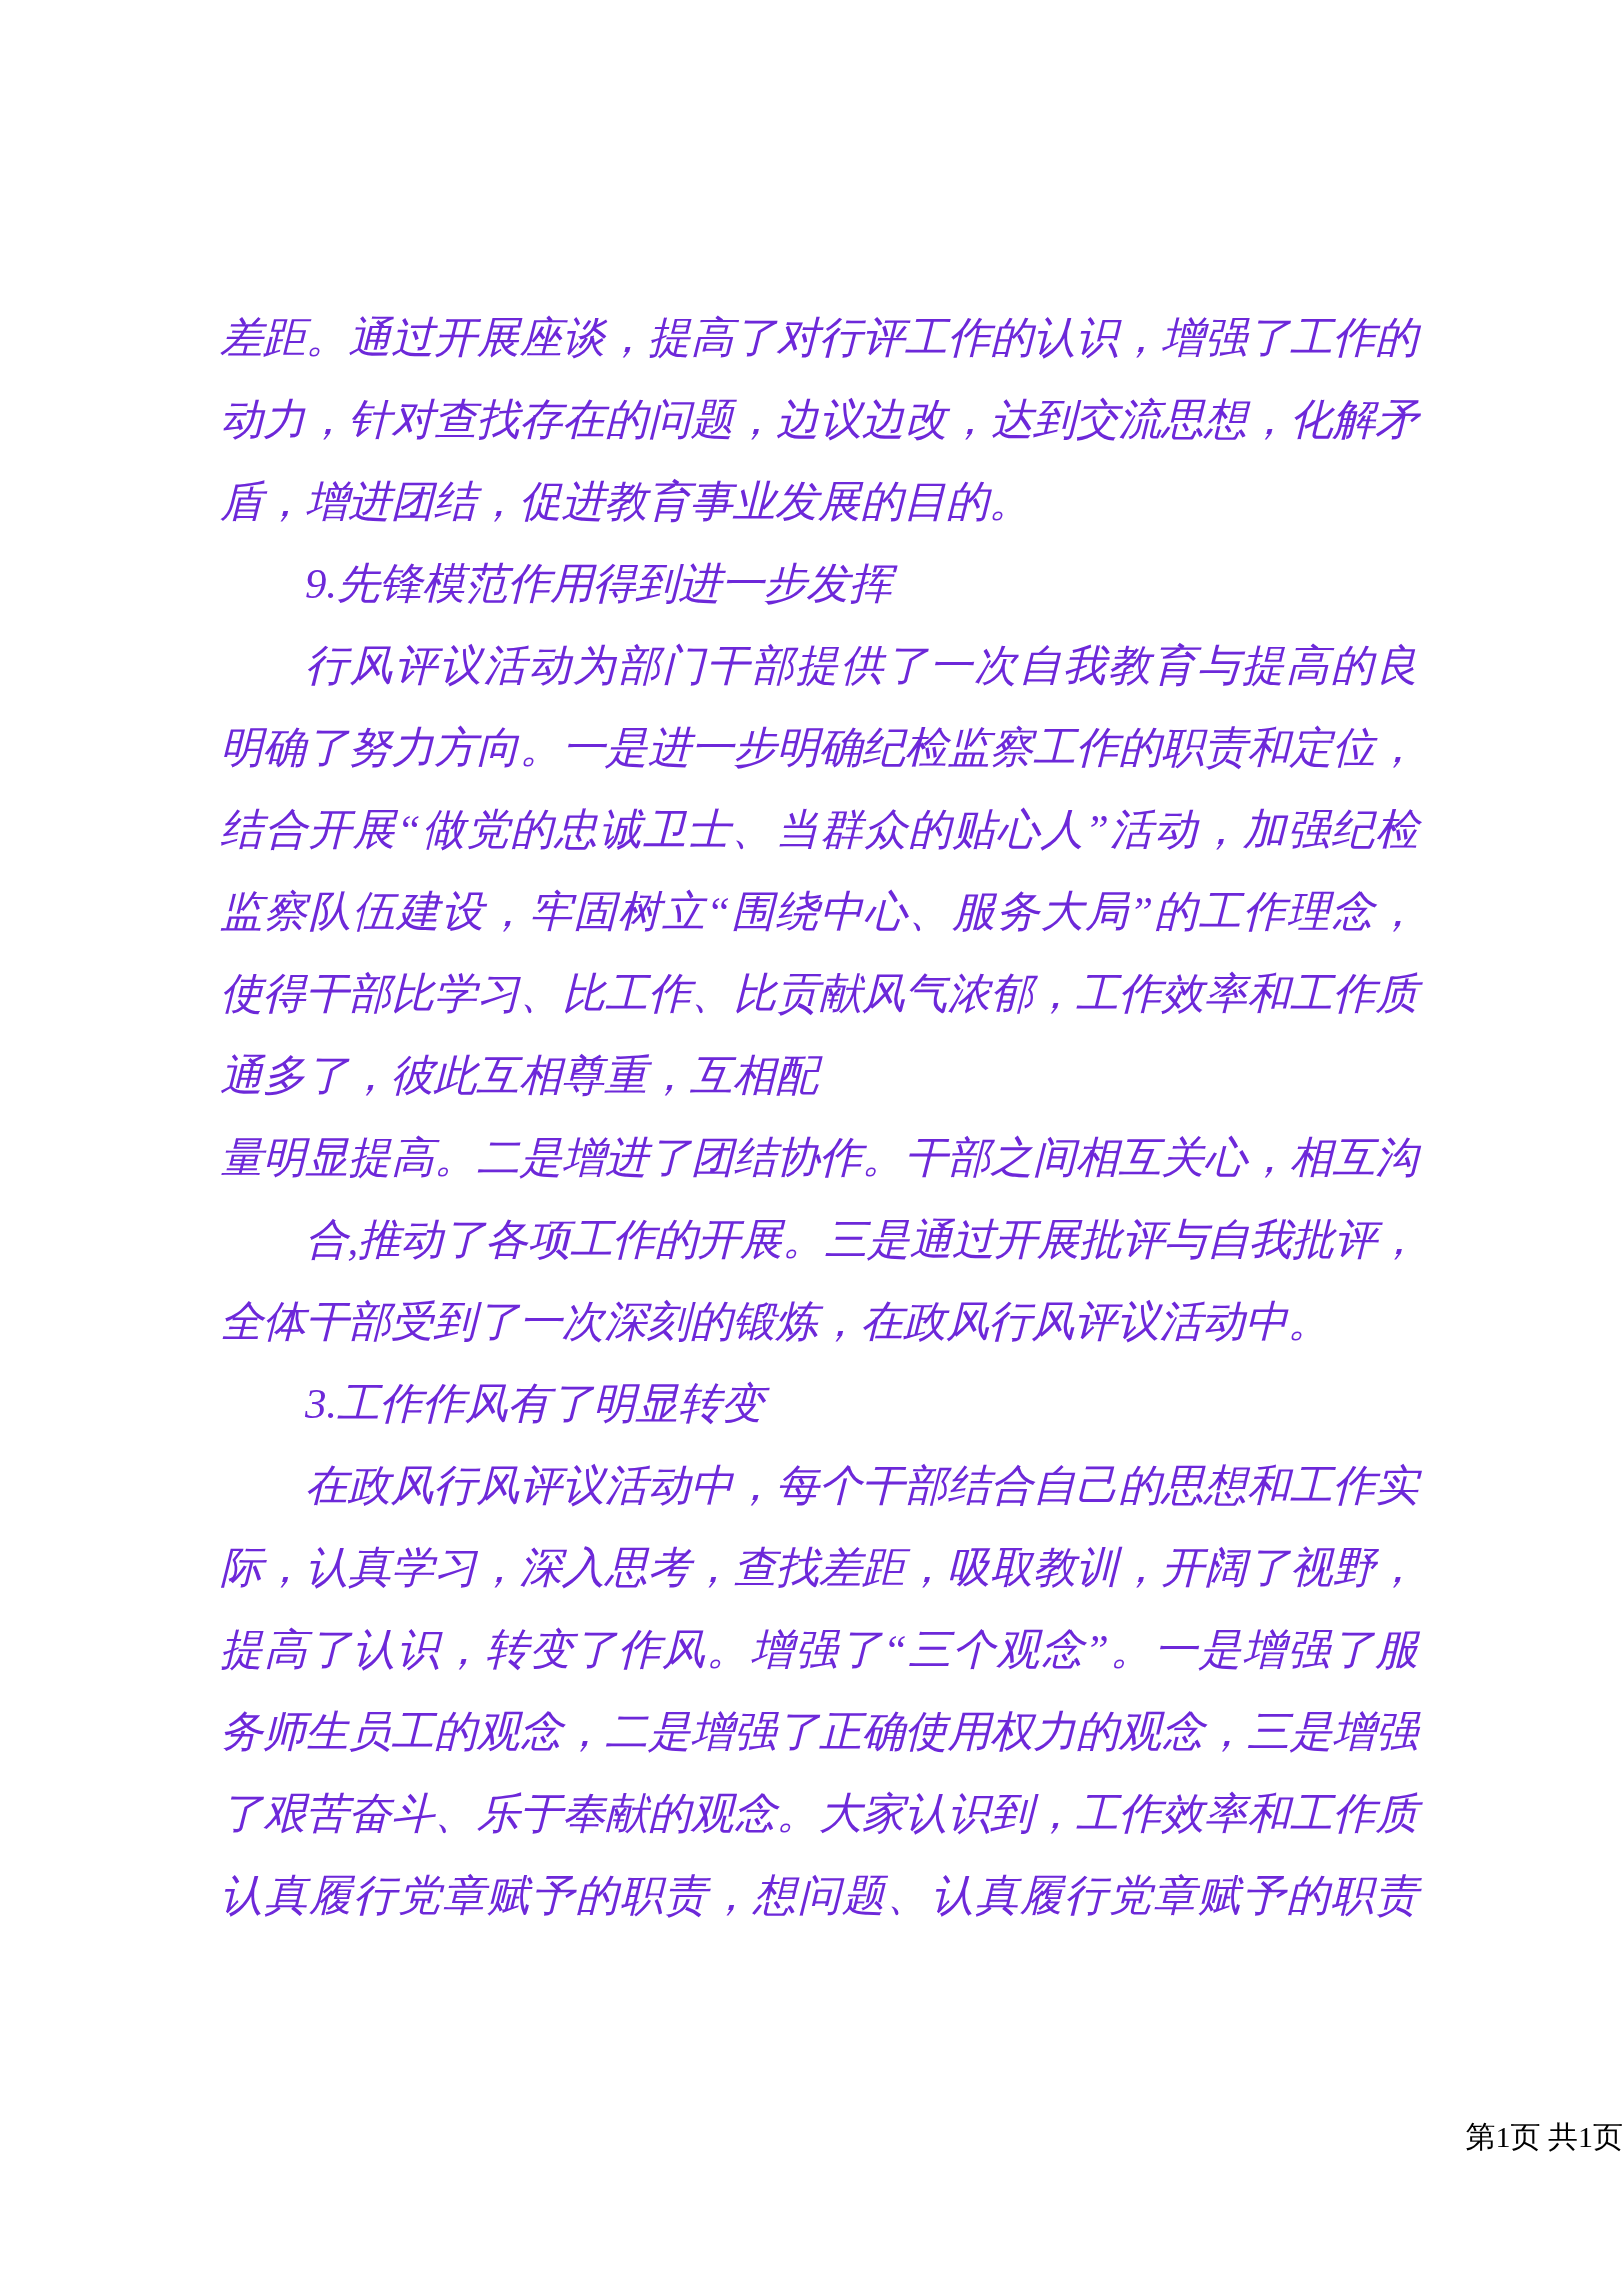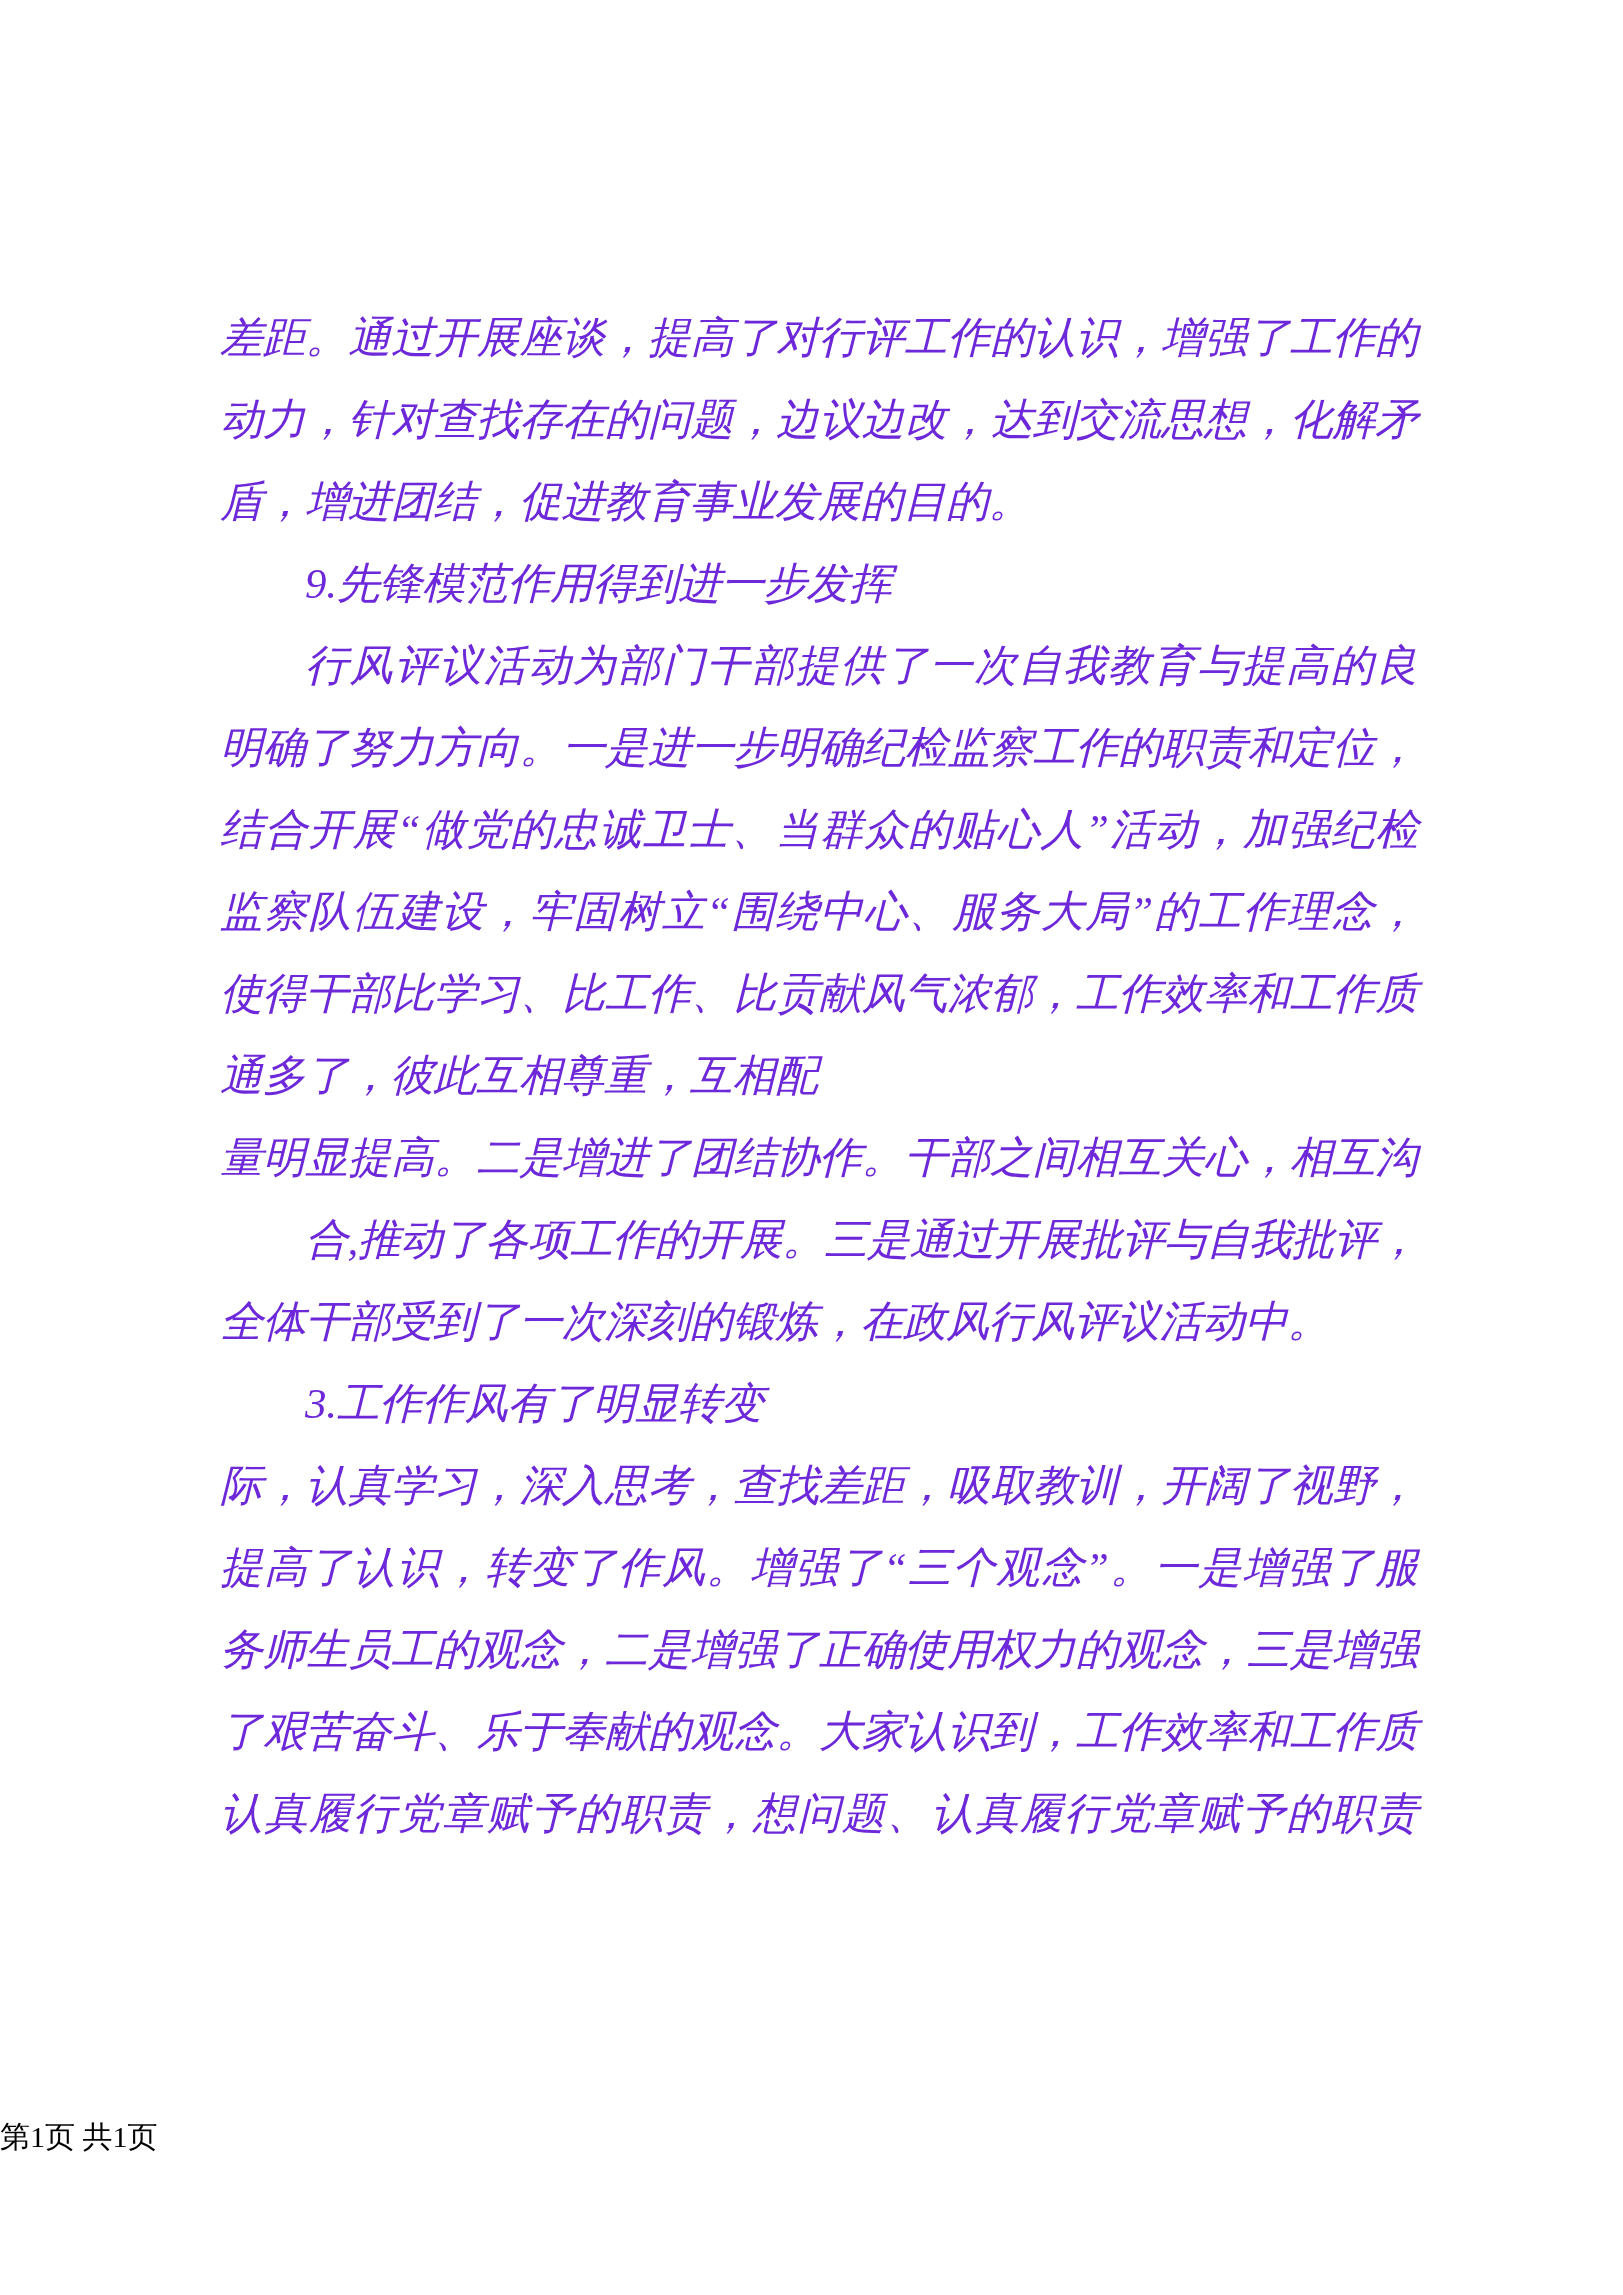--- a/index.html
+++ b/index.html
@@ -30,21 +30,21 @@
     text-justify: distribute;
     text-justify: inter-character;
   }
   .line.i2 { padding-left: 85px; }     
   .line.tight { letter-spacing: -1.4px; } 
   .page-footer {
     position: absolute;
     left: 0;
     top: 2119px;
     width: 100%;
-    text-align: left;
+    text-align: right;
     color: #000000;
     font-family: "Liberation Serif", serif;
     font-style: normal;
     font-size: 30px;
     line-height: 36px;
   }
 </style>
 </head>
 <body>
 
@@ -57,20 +57,21 @@
     <div class="line j i2">行风评议活动为部门干部提供了一次自我教育与提高的良</div>
     <div class="line j">明确了努力方向。一是进一步明确纪检监察工作的职责和定位，</div>
     <div class="line j">结合开展“做党的忠诚卫士、当群众的贴心人”活动，加强纪检</div>
     <div class="line j">监察队伍建设，牢固树立“围绕中心、服务大局”的工作理念，</div>
     <div class="line j">使得干部比学习、比工作、比贡献风气浓郁，工作效率和工作质</div>
     <div class="line">通多了，彼此互相尊重，互相配</div>
     <div class="line j">量明显提高。二是增进了团结协作。干部之间相互关心，相互沟</div>
     <div class="line j i2 tight">合,推动了各项工作的开展。三是通过开展批评与自我批评，</div>
     <div class="line">全体干部受到了一次深刻的锻炼，在政风行风评议活动中。</div>
     <div class="line i2">3.工作作风有了明显转变</div>
+    <div class="line j i2">在政风行风评议活动中，每个干部结合自己的思想和工作实</div>
     <div class="line j">际，认真学习，深入思考，查找差距，吸取教训，开阔了视野，</div>
     <div class="line j">提高了认识，转变了作风。增强了“三个观念”。一是增强了服</div>
     <div class="line j">务师生员工的观念，二是增强了正确使用权力的观念，三是增强</div>
     <div class="line j">了艰苦奋斗、乐于奉献的观念。大家认识到，工作效率和工作质</div>
     <div class="line j">认真履行党章赋予的职责，想问题、认真履行党章赋予的职责</div>
   </div>
 
   <div class="page-footer">
     <span>第1页 共1页</span>
   </div>

